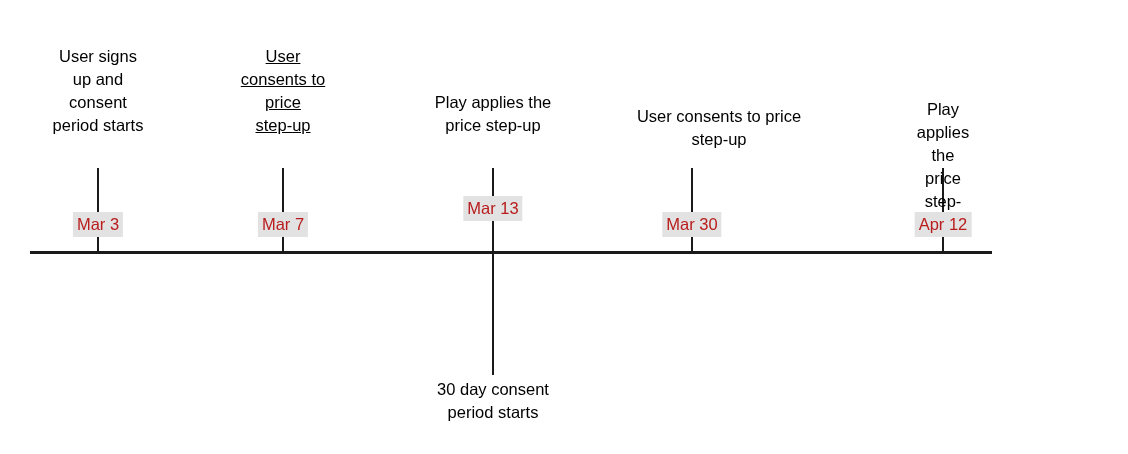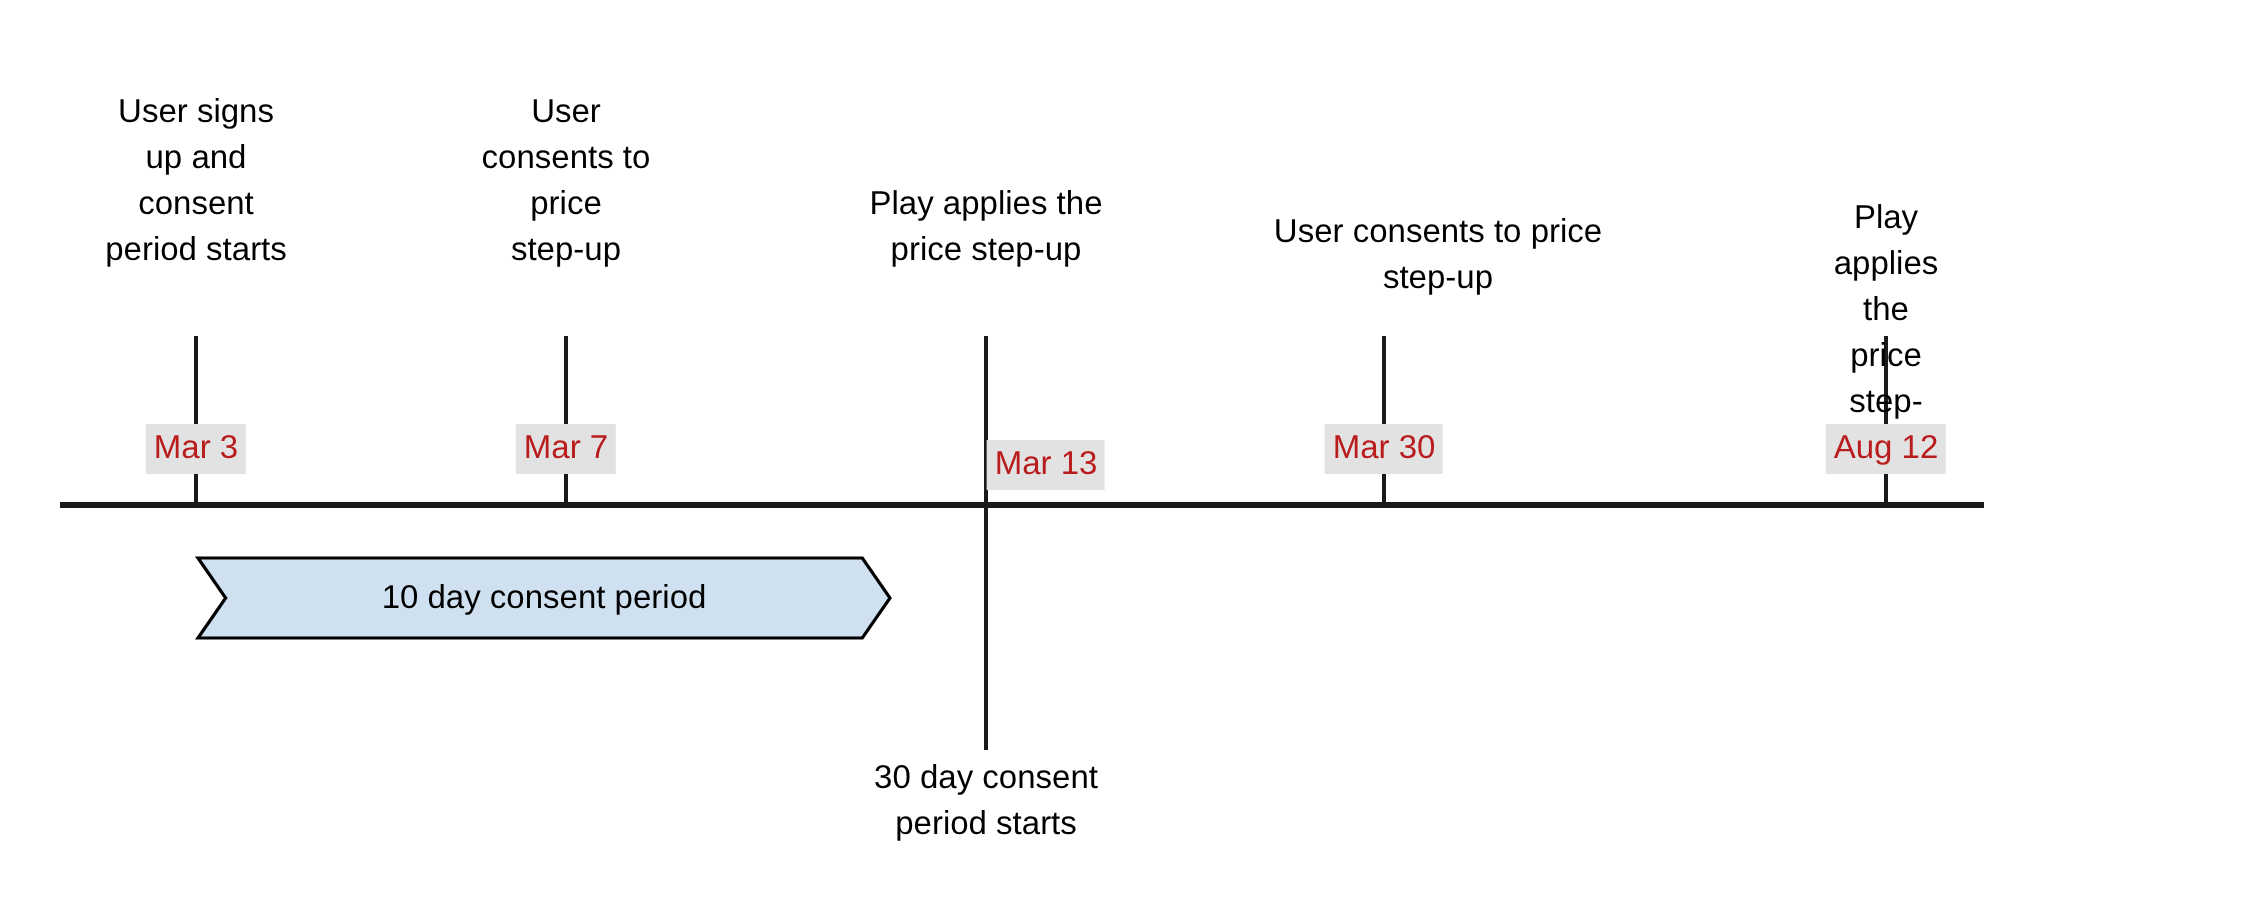--- a/index.html
+++ b/index.html
@@ -89,41 +89,35 @@
   <div class="tick" style="left: 97px; top: 168px; height: 84px;"></div>
   <div class="tick" style="left: 282px; top: 168px; height: 84px;"></div>
   <div class="tick" style="left: 492px; top: 168px; height: 207px;"></div>
   <div class="tick" style="left: 691px; top: 168px; height: 84px;"></div>
   <div class="tick" style="left: 942px; top: 168px; height: 84px;"></div>
 
   <div class="event-label" style="left: 98px; top: 45px;">User signs
 up and
 consent
 period starts</div>
-  <div class="event-label" style="left: 283px; top: 45px;">User
+  <div class="event-label" style="left: 283px; top: 45px; text-decoration: underline;">User
 consents to
 price
 step-up</div>
   <div class="event-label" style="left: 493px; top: 91px;">Play applies the
 price step-up</div>
   <div class="event-label" style="left: 719px; top: 105px;">User consents to price
 step-up</div>
   <div class="event-label" style="left: 943px; top: 98px;">Play applies the
 price step-up</div>
 
   <div class="date-chip" style="left: 98px; top: 212px;">Mar 3</div>
   <div class="date-chip" style="left: 283px; top: 212px;">Mar 7</div>
-  <div class="date-chip" style="left: 493px; top: 220px; margin-left: 30px;">Mar 13</div>
+  <div class="date-chip" style="left: 493px; top: 196px;">Mar 13</div>
   <div class="date-chip" style="left: 692px; top: 212px;">Mar 30</div>
-  <div class="date-chip" style="left: 943px; top: 212px;">Aug 12</div>
+  <div class="date-chip" style="left: 943px; top: 212px;">Apr 12</div>
 
-  <div class="period-bar" style="left: 99px; width: 346px; top: 279px; height: 40px;">
-    <svg viewBox="0 0 100 40" preserveAspectRatio="none">
-      <polygon points="0,0 96,0 100,20 96,40 0,40 4,20" fill="#cfe0f0" stroke="#000000" stroke-width="1.6" vector-effect="non-scaling-stroke"></polygon>
-    </svg>
-    <div class="bar-text">10 day consent period</div>
-  </div>
 
 
   <div class="below-label" style="left: 493px; top: 378px;">30 day consent
 period starts</div>
 
 </div>
 
 </body></html>

